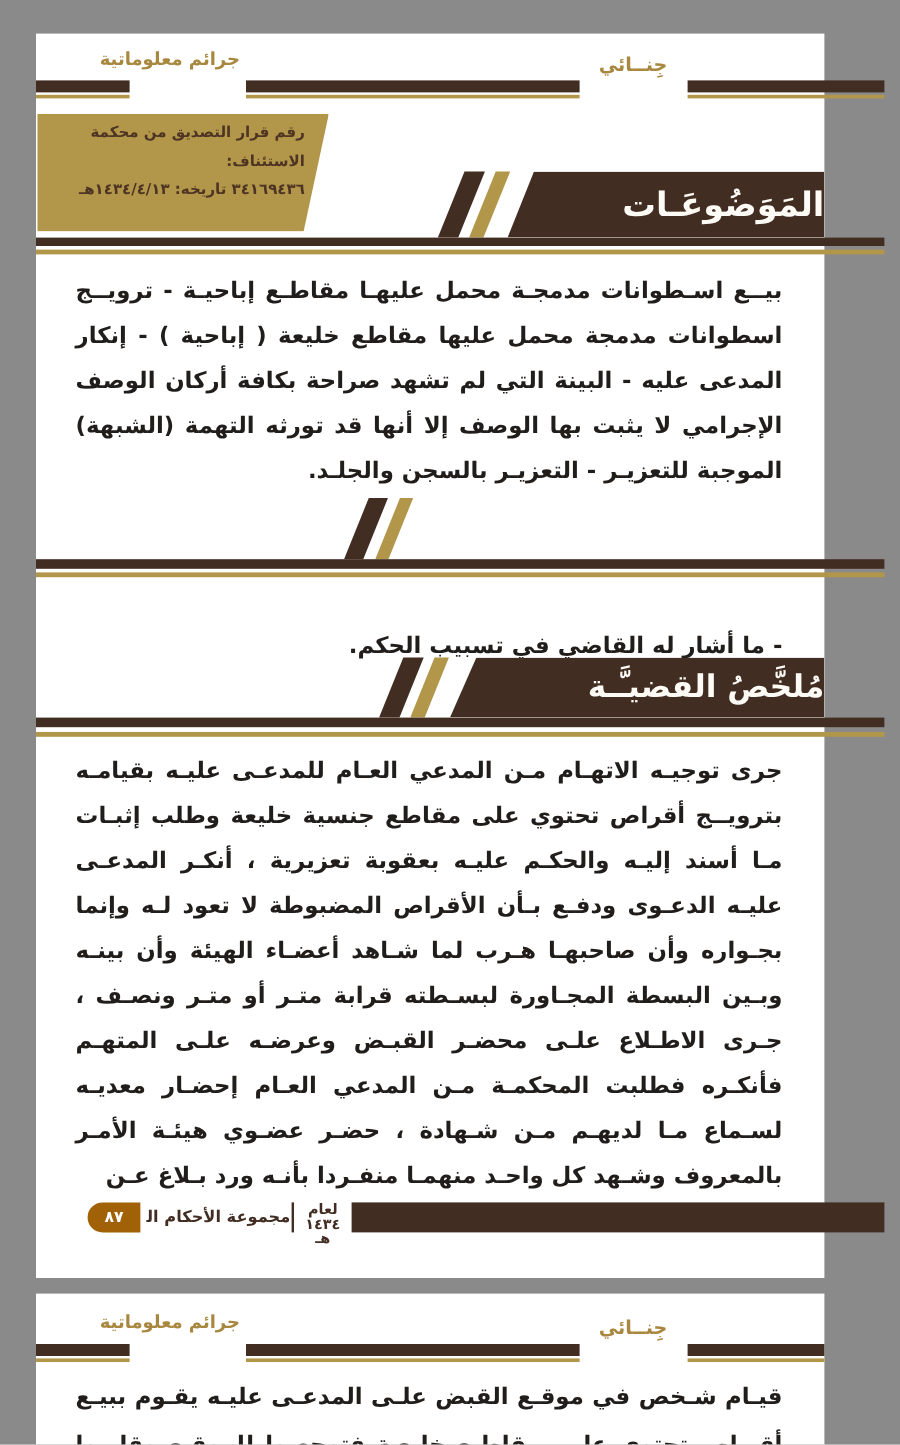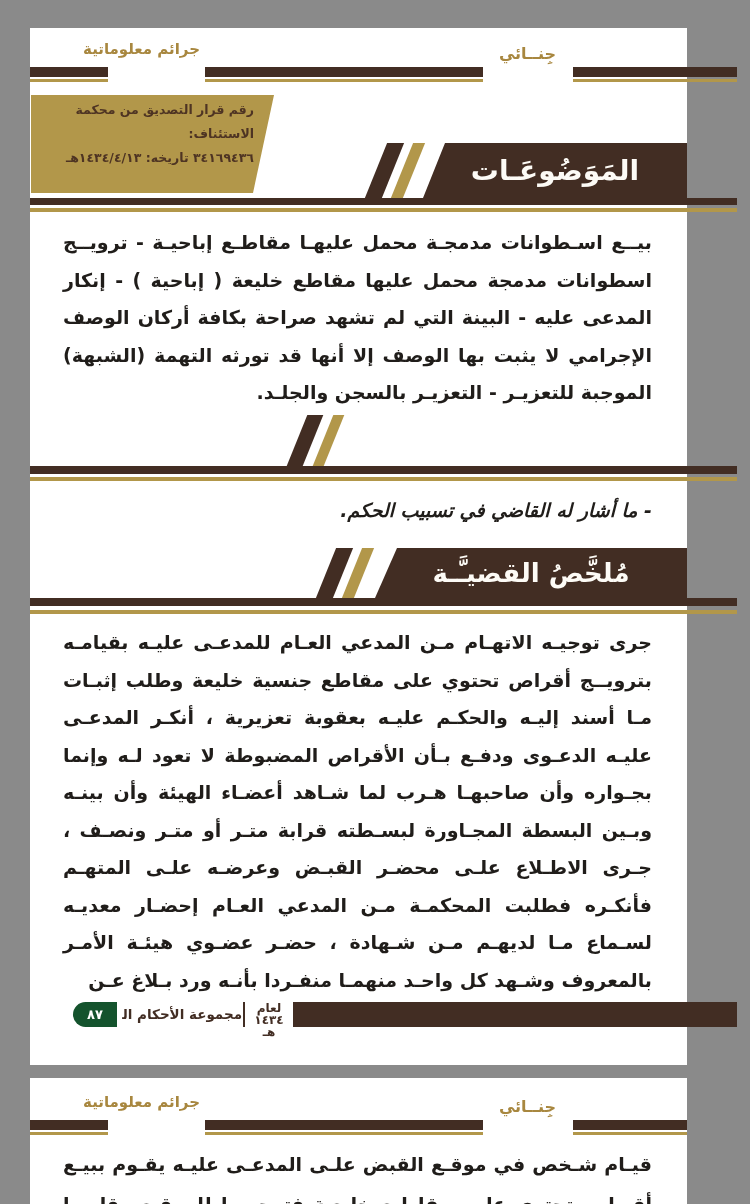--- a/index.html
+++ b/index.html
@@ -14,42 +14,42 @@
   .hdr-gold-seg{position:absolute;height:3px;background:#b2974a;}
   .hdr-label{position:absolute;color:#a8873f;font-weight:bold;white-space:nowrap;}
 
   
   .case-box{position:absolute;left:1px;top:67px;width:243px;height:98px;background:#b2974a;
             clip-path:polygon(0 0,100% 0,calc(100% - 21px) 100%,0 100%);
             color:#4e3423;font-size:12.5px;font-weight:bold;
             padding:3px 20px 0 0;box-sizing:border-box;line-height:24px;text-align:right;}
 
   
-  .band{position:absolute;background:#422d23;display:flex;align-items:center;justify-content:center;
+  .band{position:absolute;background:#422d23;display:flex;align-items:center;justify-content:flex-start;
         clip-path:polygon(22px 0,100% 0,100% 100%,0 100%);}
   .band .ttl{color:#fdfbf6;font-weight:bold;white-space:nowrap;letter-spacing:1px;}
   .slash{position:absolute;transform:skewX(-22deg);}
   .slash.g{background:#b2974a;}
   .slash.b{background:#422d23;}
   .rule-b{position:absolute;left:0;width:707px;background:#422d23;}
   .rule-g{position:absolute;left:0;width:707px;background:#b2974a;}
 
   
   .body-text{position:absolute;right:35px;left:33px;direction:rtl;color:#201d1a;
              font-size:19px;font-weight:bold;text-align:justify;line-height:37.5px;}
   .single-line{text-align:right;}
 
   
   .foot-bar{position:absolute;top:974px;left:263px;width:444px;height:25px;background:#422d23;}
   .foot-sep{position:absolute;top:974px;width:2px;height:25px;background:#422d23;}
   .foot-year{position:absolute;top:974px;left:217px;width:44px;height:25px;color:#422d23;
              font-size:12px;font-weight:bold;text-align:center;line-height:12px;}
   .foot-title{position:absolute;top:972px;left:92px;width:120px;height:28px;color:#422d23;
               font-size:13.5px;font-weight:bold;text-align:center;line-height:28px;white-space:nowrap;overflow:hidden;}
-  .foot-tab{position:absolute;top:974px;left:43px;width:44px;height:25px;background:#14532d;
+  .foot-tab{position:absolute;top:974px;left:43px;width:44px;height:25px;background:#a16207;
             border-radius:13px 0 0 13px;color:#ffffff;font-size:13px;font-weight:bold;
             display:flex;align-items:center;justify-content:center;}
 </style>
 </head>
 <body>
 
 <div class="stage">
 
   <div class="page p1">
 
@@ -75,21 +75,21 @@
     <div class="rule-b" style="top:170px;height:7px;"></div>
     <div class="rule-g" style="top:180px;height:4px;"></div>
 
     <div class="body-text" style="top:196px;height:192px;">بيــع اسـطوانات مدمجـة محمل عليهـا مقاطـع إباحيـة - ترويــج اسطوانات مدمجة محمل عليها مقاطع خليعة ( إباحية ) - إنكار المدعى عليه - البينة التي لم تشهد صراحة بكافة أركان الوصف الإجرامي لا يثبت بها الوصف إلا أنها قد تورثه التهمة (الشبهة) الموجبة للتعزيـر - التعزيـر بالسجن والجلـد.</div>
 
     <div class="slash g" style="top:387px;height:51px;left:293px;width:11px;"></div>
     <div class="slash b" style="top:387px;height:51px;left:267px;width:16px;"></div>
     <div class="rule-b" style="top:438px;height:8px;"></div>
     <div class="rule-g" style="top:449px;height:4px;"></div>
 
-    <div class="body-text single-line" style="top:464px;height:38px;font-style:italic;">- ما أشار له القاضي في تسبيب الحكم.</div>
+    <div class="body-text single-line" style="top:492px;height:38px;">- ما أشار له القاضي في تسبيب الحكم.</div>
 
     <div class="band" style="top:520px;height:50px;left:345px;right:0;">
       <span class="ttl" style="font-size:26px;">مُلخَّصُ القضيـَّـة</span>
     </div>
     <div class="slash g" style="top:520px;height:50px;left:322px;width:12px;"></div>
     <div class="slash b" style="top:520px;height:50px;left:296px;width:17px;"></div>
     <div class="rule-b" style="top:570px;height:8px;"></div>
     <div class="rule-g" style="top:582px;height:4px;"></div>
 
     <div class="body-text" style="top:596px;height:340px;">جرى توجيـه الاتهـام مـن المدعي العـام للمدعـى عليـه بقيامـه بترويــج أقراص تحتوي على مقاطع جنسية خليعة وطلب إثبـات مـا أسند إليـه والحكـم عليـه بعقوبة تعزيرية ، أنكـر المدعـى عليـه الدعـوى ودفـع بـأن الأقراص المضبوطة لا تعود لـه وإنما بجـواره وأن صاحبهـا هـرب لما شـاهد أعضـاء الهيئة وأن بينـه وبـين البسطة المجـاورة لبسـطته قرابة متـر أو متـر ونصـف ، جـرى الاطـلاع علـى محضـر القبـض وعرضـه علـى المتهـم فأنكـره فطلبت المحكمـة مـن المدعي العـام إحضـار معديـه لسـماع مـا لديهـم مـن شـهادة ، حضـر عضـوي هيئـة الأمـر بالمعروف وشـهد كل واحـد منهمـا منفـردا بأنـه ورد بـلاغ عـن</div>

